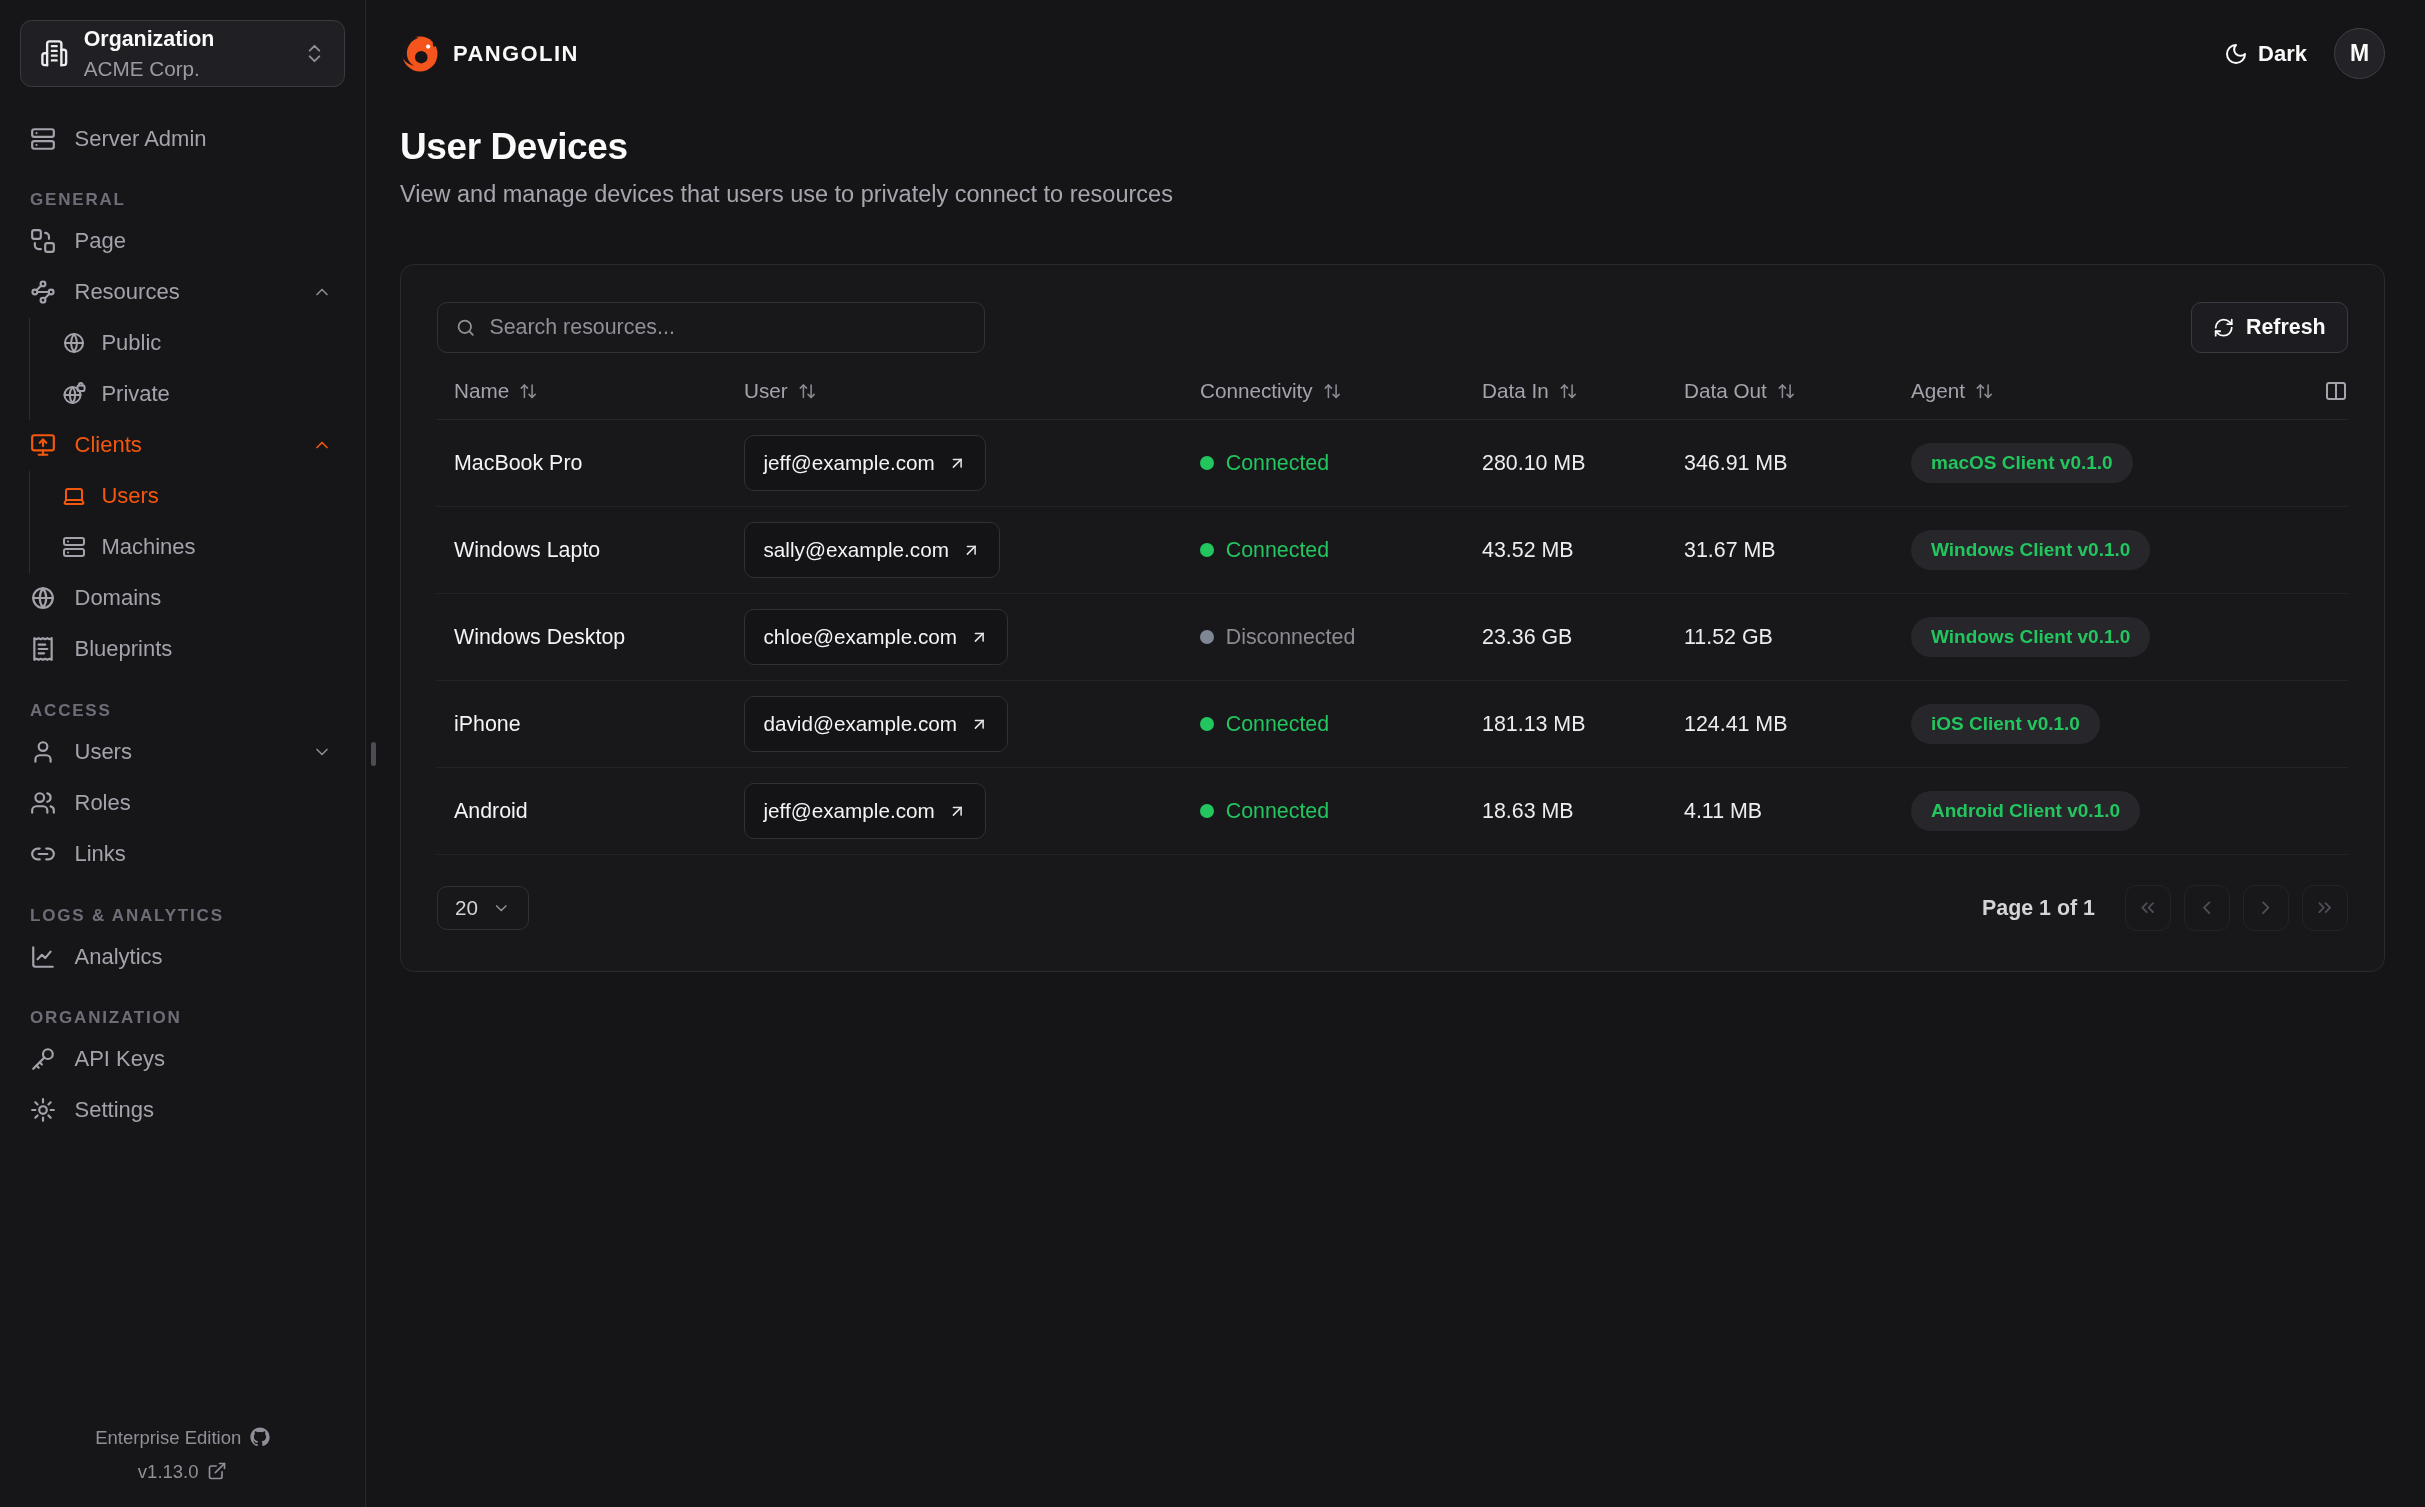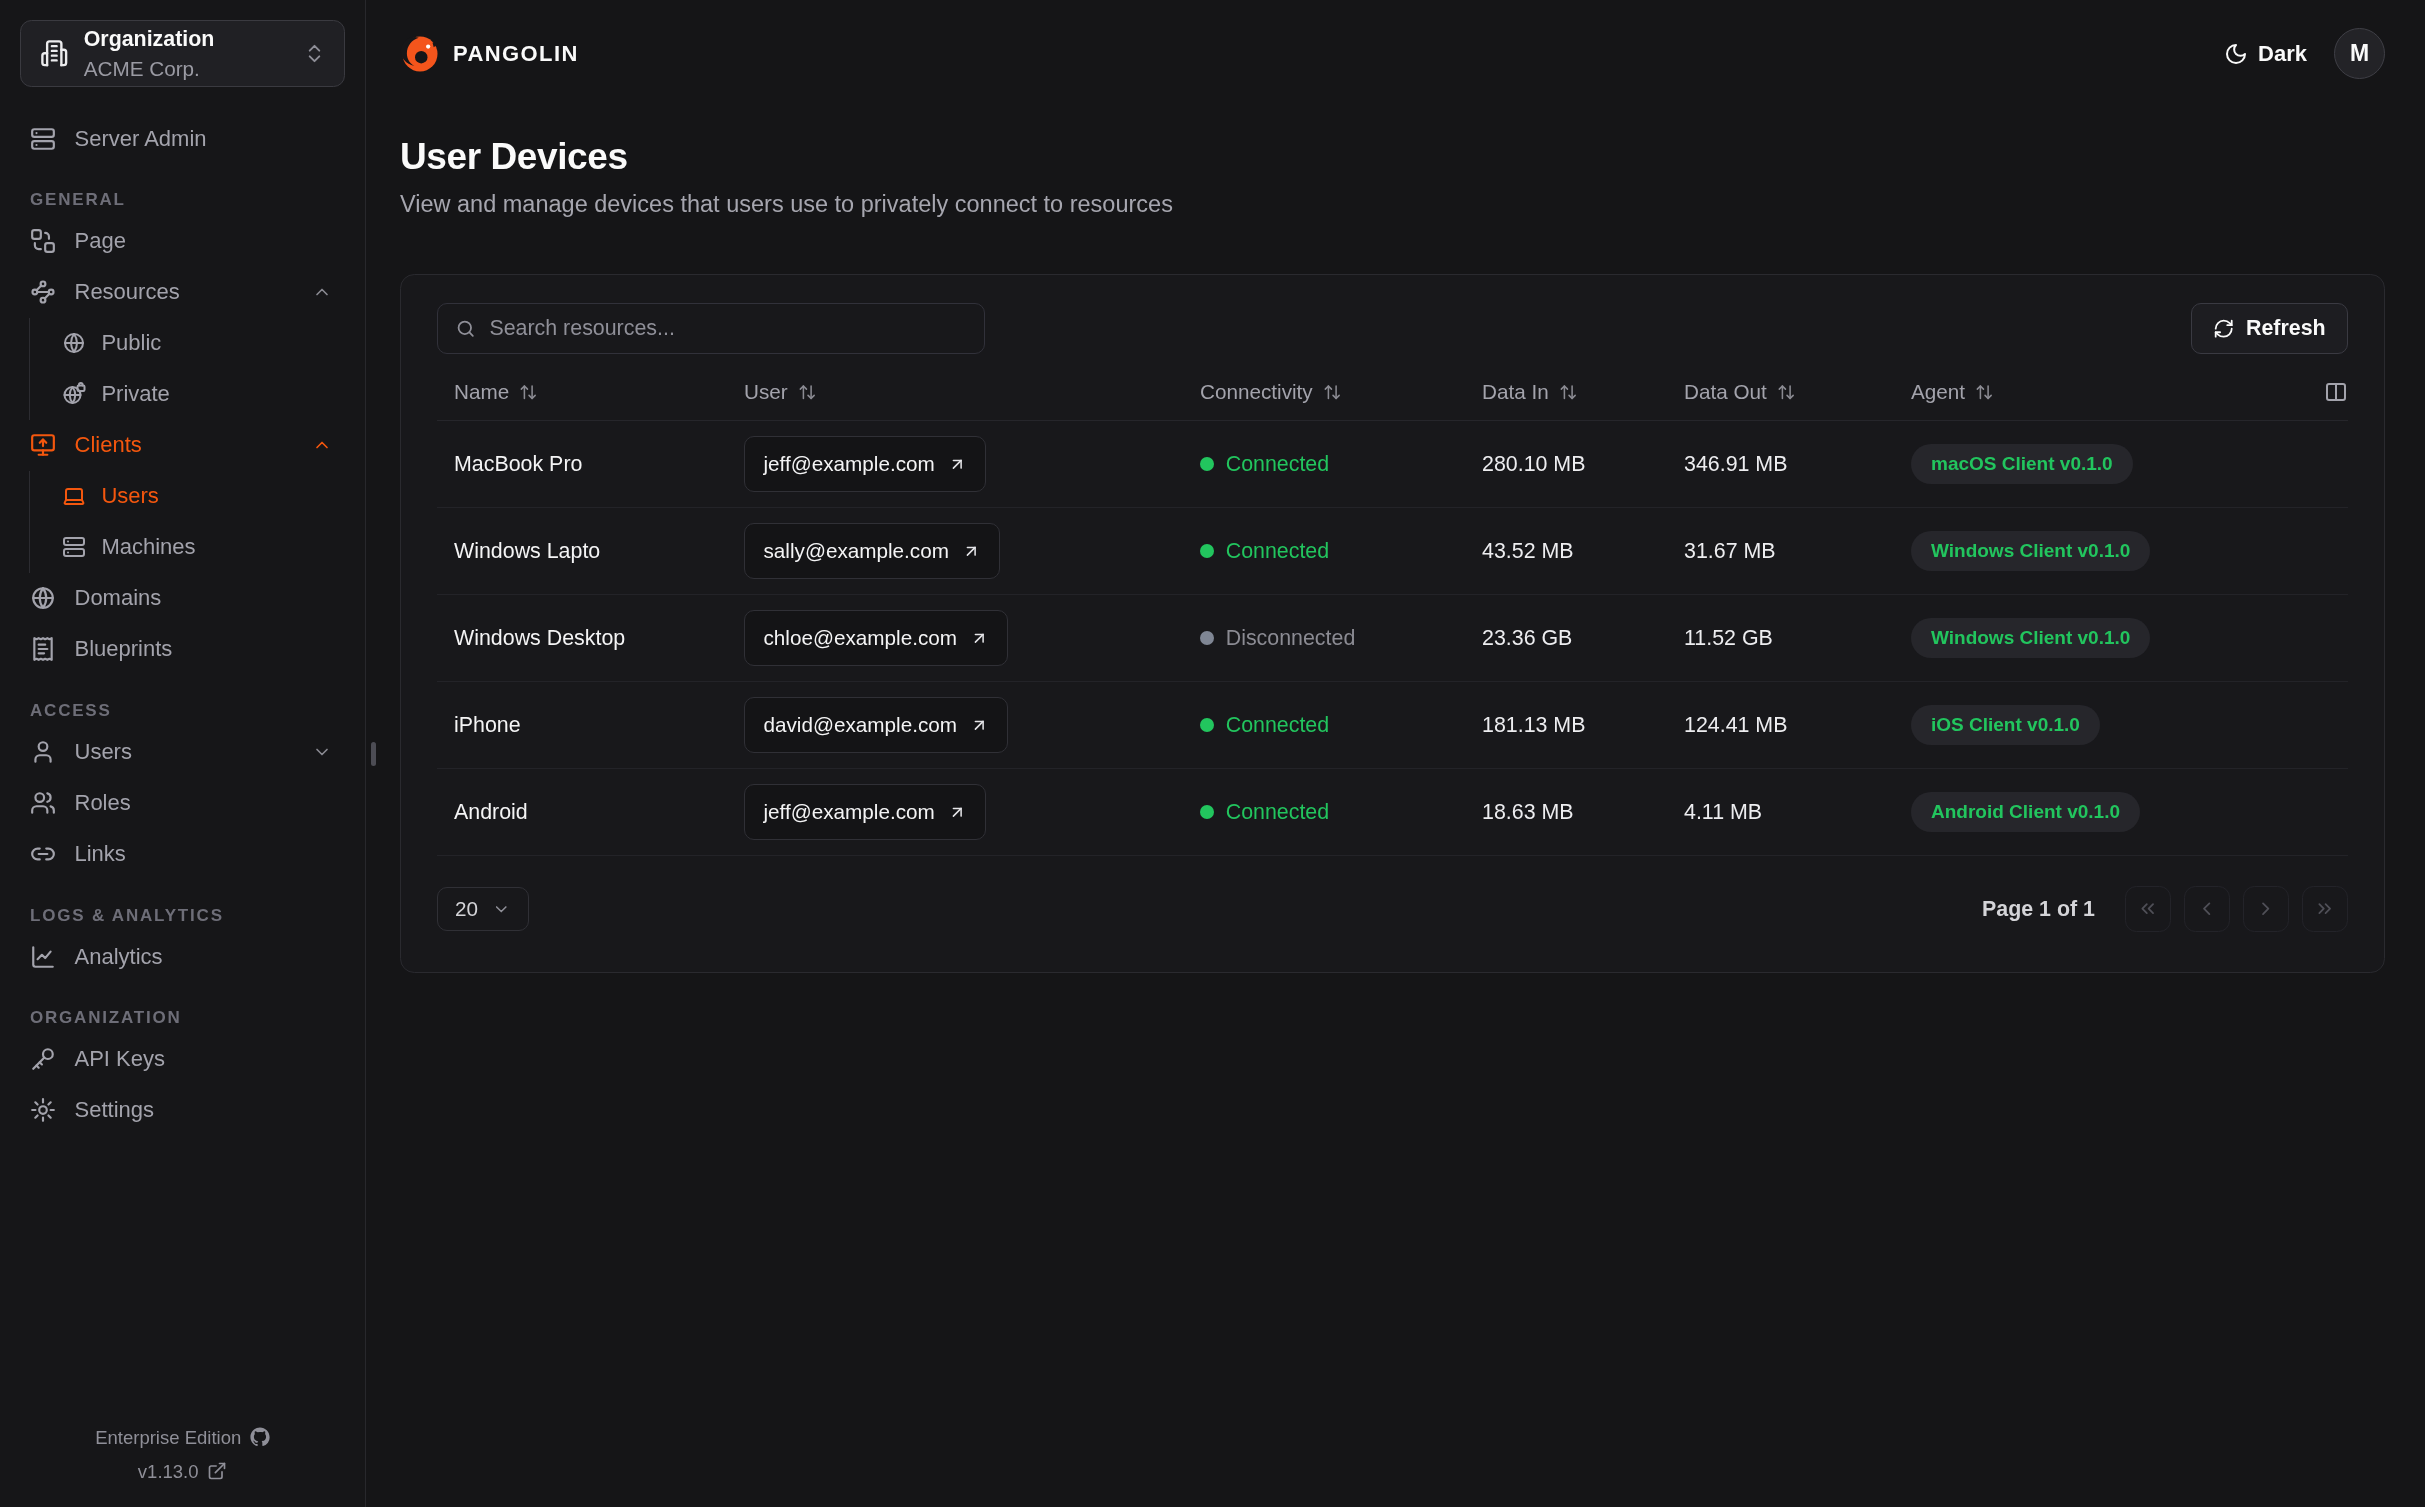--- a/index.html
+++ b/index.html
@@ -51,26 +51,26 @@
   main { flex: 1; display: flex; flex-direction: column; padding: 0 41px 0 34px; min-width: 0; }
   .topbar { height: 107px; display: flex; align-items: center; justify-content: space-between; }
   .brand { display: flex; align-items: center; gap: 13px; cursor: pointer; }
   .brand-name { font-size: 22px; font-weight: 700; letter-spacing: 1.4px; color: #fafafa; }
   .top-right { display: flex; align-items: center; gap: 27px; }
   .theme { display: flex; align-items: center; gap: 10px; font-size: 22px; font-weight: 600; cursor: pointer; }
   .theme svg { width: 24px; height: 24px; }
   .avatar { width: 51px; height: 51px; border-radius: 50%; background: #232327; border: 1.4px solid #3f3f46;
     display: flex; align-items: center; justify-content: center; font-size: 23px; font-weight: 600; cursor: pointer; }
 
-  .page-head { margin-top: 29px; }
+  .page-head { margin-top: 19px; }
   h1 { font-size: 37px; font-weight: 700; letter-spacing: -0.4px; }
   .subtitle { margin-top: 13px; font-size: 23.5px; color: #a6a6af; }
 
   .card { margin-top: 56px; background: #18181b; border: 0.7px solid #2a2a2f; border-radius: 14.3px;
-    padding: 28px 36px 40px; }
+    padding: 37px 36px 40px; }
   .toolbar { display: flex; justify-content: space-between; align-items: center; }
   .search { width: 548px; height: 51px; border: 0.7px solid #31313a; border-radius: 10px;
     display: flex; align-items: center; gap: 13px; padding: 0 17px; color: #8f8f98; }
   .search svg { width: 21.4px; height: 21.4px; flex: none; }
   .search input { flex: 1; background: transparent; border: none; outline: none;
     color: #e4e4e7; font-size: 21.4px; font-family: inherit; }
   .search input::placeholder { color: #8f8f98; }
   .refresh { height: 51px; border: 0.7px solid #3a3a42; background: #1d1d21; border-radius: 10px;
     display: flex; align-items: center; gap: 11.4px; padding: 0 21.4px; font-size: 21.4px; font-weight: 600;
     color: #fafafa; cursor: pointer; }

